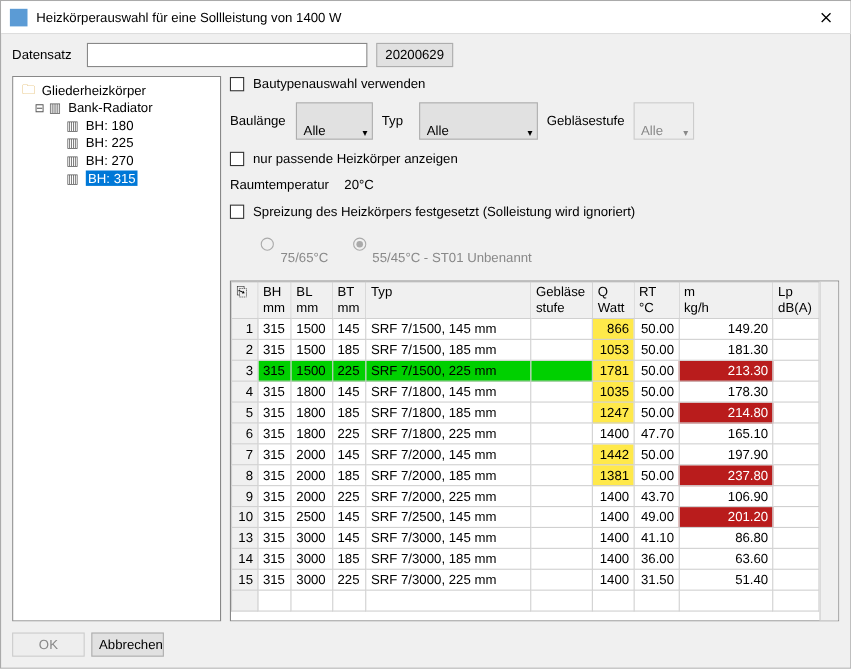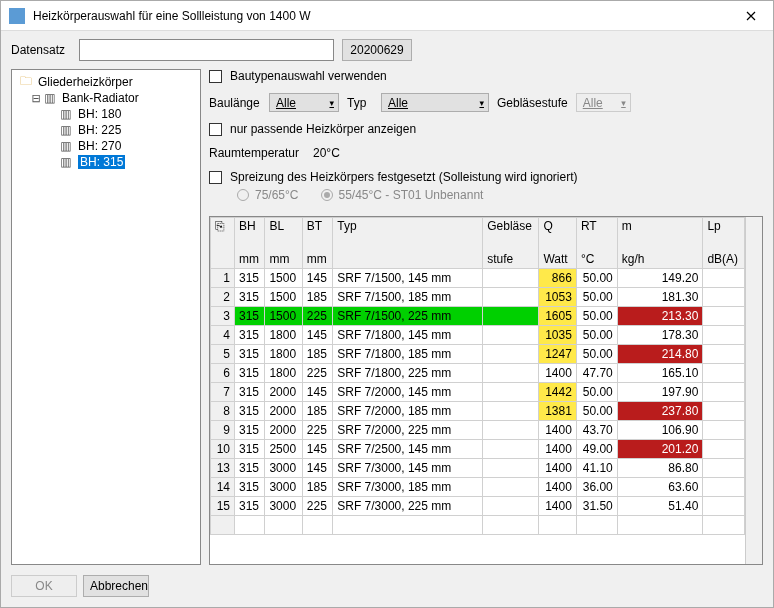--- a/index.html
+++ b/index.html
@@ -24,34 +24,34 @@
   .indent1 { padding-left: 4px; }
   .indent2 { padding-left: 16px; }
   .indent3 { padding-left: 44px; }
   .exp { width:12px; text-align:center; color:#555; font-size:11px; display:inline-block;}
   .folder { color:#d9a43b; }
   .radiator { color:#555;}
   .rightpane { flex:1; display:flex; flex-direction:column; }
   .formrow { display:flex; align-items:center; margin-bottom:10px; gap:8px;}
   .formrow label.cap { min-width:52px;}
   .chk { width:13px; height:13px; border:1px solid #333; background:#fff; display:inline-block; flex-shrink:0;}
-  .sel { height:19px; border:1px solid #adadad; background:#e1e1e1; display:inline-flex; align-items:center; padding:0 4px 0 6px; cursor:pointer;text-decoration:underline;}
+  .sel { height:34px; border:1px solid #adadad; background:#e1e1e1; display:inline-flex; align-items:flex-end; padding:0 4px 0 6px; cursor:pointer;}
   .sel .arrow { margin-left:auto; padding-left:8px; font-size:9px;}
   .sel.dis { color:#888; background:#eee; border-color:#ccc;}
   .radio-row { display:flex; align-items:center; gap:6px; margin-left:28px;}
   .radio { width:12px; height:12px; border:1px solid #333; border-radius:50%; display:inline-flex; align-items:center; justify-content:center;}
   .radio.dis { border-color:#aaa;}
   .radio .dot { width:6px; height:6px; border-radius:50%; background:#aaa;}
-  .radio-label { color:#888;}
+  .radio-label { color:#888;margin-top:24px;}
   .tablewrap { flex:1; display:flex; border:1px solid #888; background:#fff; min-height:0;}
   .tablegrid { flex:1; overflow:auto;}
   table { border-collapse:collapse; width:100%; }
   th, td { border:1px solid #d0d0d0; padding:1px 4px; text-align:left; height:19px; white-space:nowrap;}
   th { background:#f0f0f0; font-weight:normal; position:sticky; top:0; vertical-align:top; line-height:1.25;}
-  th .unit { display:block;margin-top:18px; }
+  th .unit { display:block; }
   .rownum { text-align:right; background:#f0f0f0;}
   td.num { text-align:right; }
   .hl-yellow { background:#ffe94a;}
   .hl-green { background:#00d000;}
   .hl-red { background:#b91c1c; color:#fff;padding-left:40px;}
   .vscroll { width:17px; background:#f0f0f0; border-left:1px solid #ccc;}
   .footer { display:flex; justify-content:flex-start; gap:6px; padding:10px; }
   .btn { width:66px; height:22px; border:1px solid #adadad; background:#e1e1e1; cursor:pointer;}
   .btn.dis { color:#888; background:#eee; border-color:#ccc;}
 </style>
@@ -201,21 +201,21 @@
                     <td class="num">181.30</td>
                     <td></td>
                   </tr>
                   <tr>
                     <td class="num rownum">3</td>
                     <td class="hl-green">315</td>
                     <td class="hl-green">1500</td>
                     <td class="hl-green">225</td>
                     <td class="hl-green">SRF 7/1500, 225 mm</td>
                     <td class="hl-green"></td>
-                    <td class="num hl-yellow">1605</td>
+                    <td class="num hl-yellow">1781</td>
                     <td class="num">50.00</td>
                     <td class="num hl-red">213.30</td>
                     <td></td>
                   </tr>
                   <tr>
                     <td class="num rownum">4</td>
                     <td>315</td>
                     <td>1800</td>
                     <td>145</td>
                     <td>SRF 7/1800, 145 mm</td>

